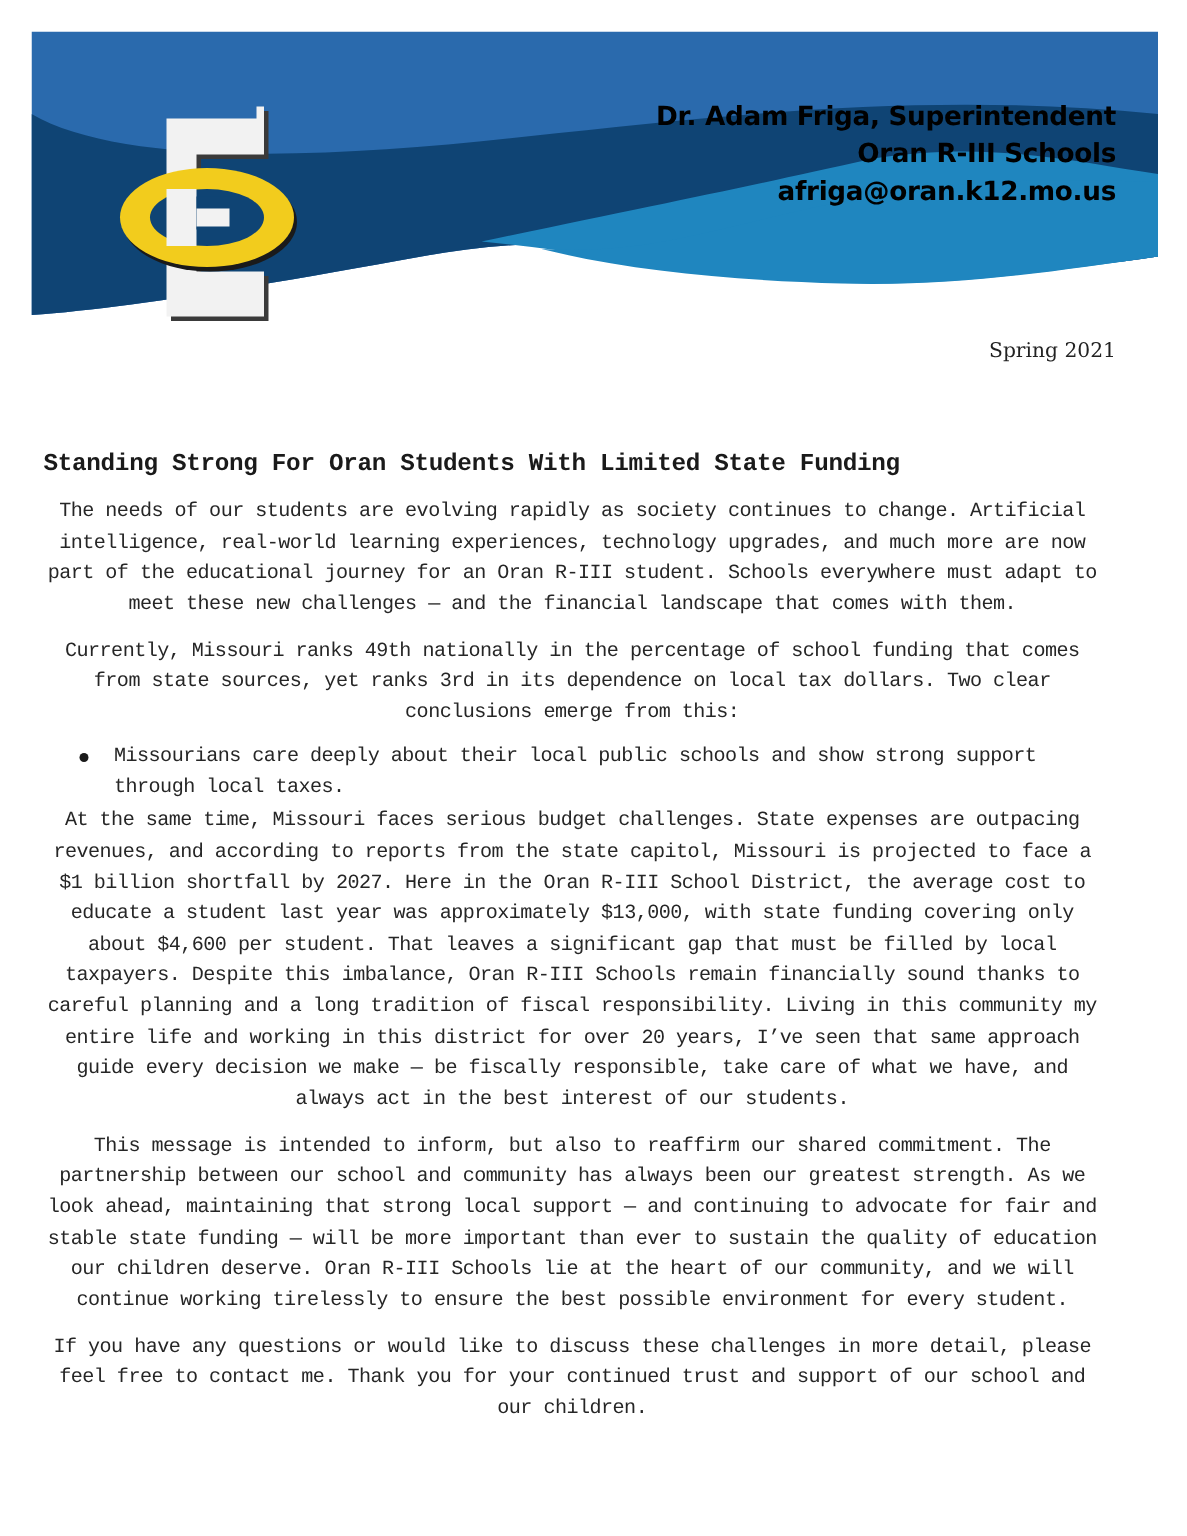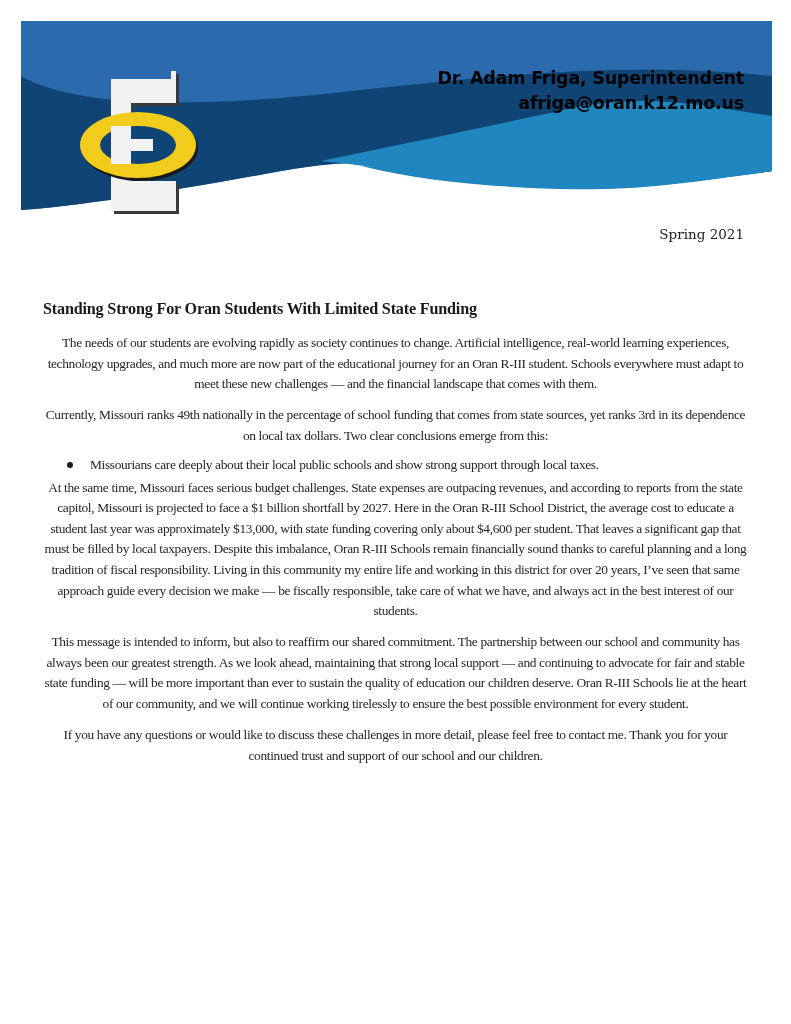--- a/index.html
+++ b/index.html
@@ -6,22 +6,22 @@
   body { width:791px; height:1024px; position:relative; overflow:hidden; }
   .banner { position:absolute; left:21px; top:21px; width:751px; height:190px; }
   .banner svg { position:absolute; left:0; top:0; }
   .banner-text { position:absolute; right:28px; top:45px; text-align:right;
     font-family:"DejaVu Sans", sans-serif; font-weight:bold; color:#000000;
     font-size:17.5px; line-height:25px; letter-spacing:-0.2px; }
   .banner-text div { white-space:nowrap; }
   .logo { position:absolute; left:55px; top:40px; width:130px; height:160px; }
   .date { position:absolute; right:47px; top:226px; font-family:"DejaVu Serif", serif;
     font-size:13.5px; color:#222; }
-  .content { position:absolute; left:43px; top:300px; width:705px;
-    font-family:Liberation Serif, serif; color:#262626; }
+  .content { position:absolute; left:29px; top:300px; width:705px;
+    font-family:Liberation Mono, monospace; color:#262626; }
   .title { font-weight:bold; font-size:16.2px; margin:0 0 14px 0; letter-spacing:-0.2px; color:#1a1a1a; }
   .para { font-size:13.4px; line-height:20.6px; margin:0 0 10.5px 0; letter-spacing:-0.35px;text-align:center; }
   ul.bullets { margin:-2px 0 0 0; padding:0 0 0 47px; list-style:none; }
   ul.bullets li { position:relative; font-size:13.4px; line-height:20.6px; letter-spacing:-0.35px; margin-bottom:2px; }
   ul.bullets li .dot { position:absolute; left:-23px; top:7px; width:6px; height:6px; border-radius:50%; background:#1a1a1a; }
 </style>
 </head>
 <body>
 
 <div class="banner">
@@ -48,20 +48,21 @@
         <ellipse cx="62" cy="84" rx="38" ry="19" fill="#0f4474"></ellipse>
         <rect x="35" y="65" width="20" height="38" fill="#f2f2f2"></rect>
         <path d="M55,70 L80,70 L80,92 L55,92 Z" fill="#0f4474"></path>
         <rect x="55" y="78" width="22" height="12" fill="#f2f2f2"></rect>
       </g>
     </svg>
   </div>
 
   <div class="banner-text">
     <div>Dr. Adam Friga, Superintendent</div>
+    <div>Oran R-III Schools</div>
     <div>afriga@oran.k12.mo.us</div>
   </div>
 </div>
 
 <div class="date">Spring 2021</div>
 
 <div class="content">
   <h1 class="title">Standing Strong For Oran Students With Limited State Funding</h1>
   <p class="para">The needs of our students are evolving rapidly as society continues to change. Artificial intelligence, real-world learning experiences, technology upgrades, and much more are now part of the educational journey for an Oran R-III student. Schools everywhere must adapt to meet these new challenges — and the financial landscape that comes with them.</p>
   <p class="para">Currently, Missouri ranks 49th nationally in the percentage of school funding that comes from state sources, yet ranks 3rd in its dependence on local tax dollars. Two clear conclusions emerge from this:</p>

